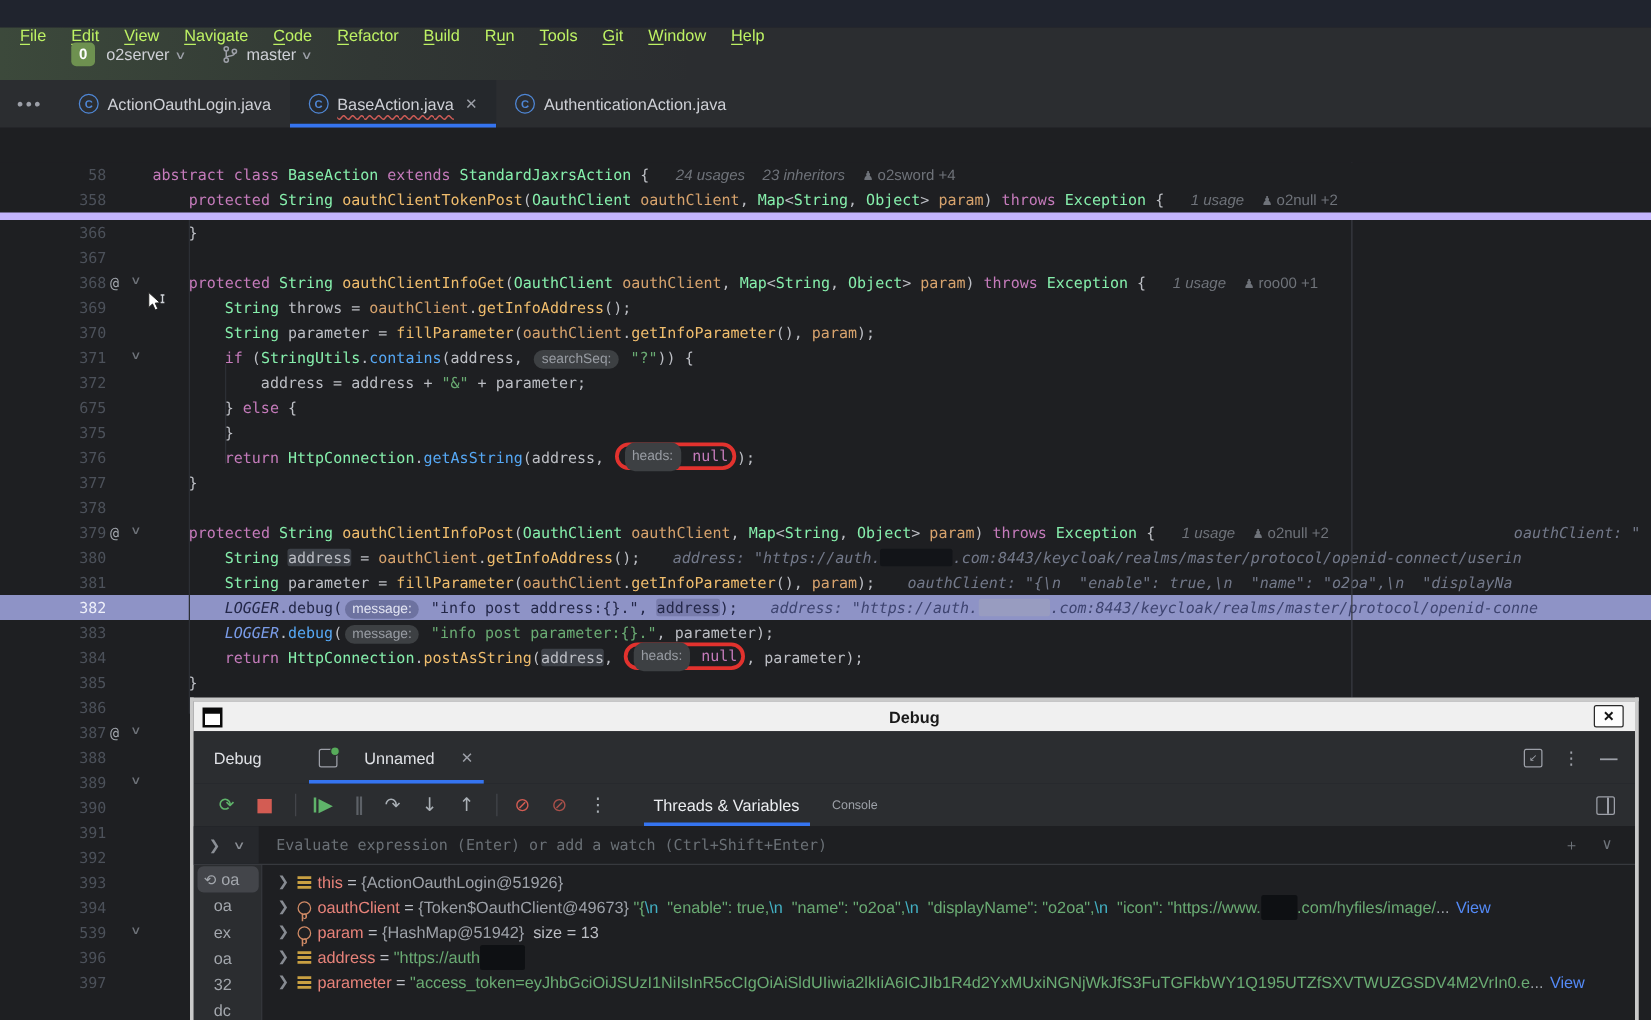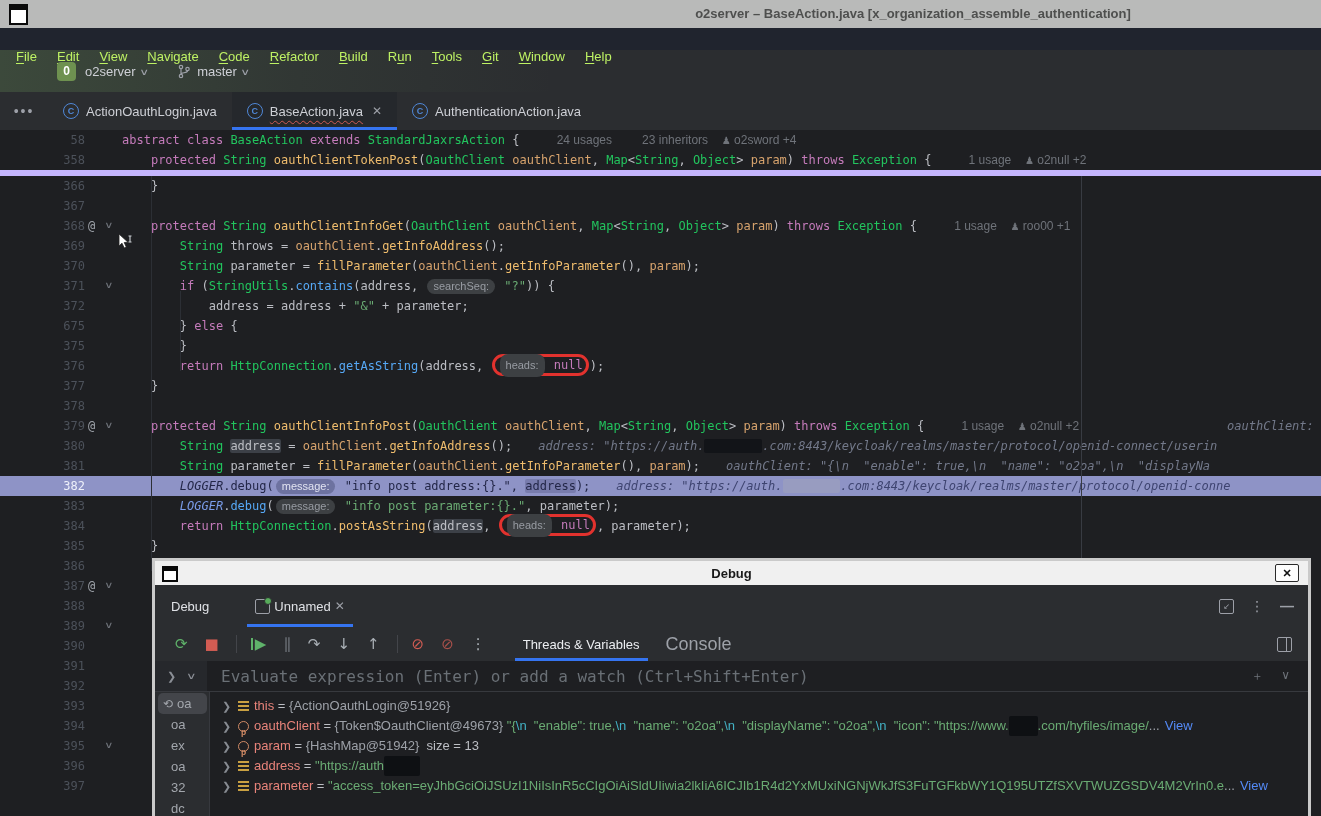--- a/index.html
+++ b/index.html
@@ -42,25 +42,25 @@
   .editor{position:absolute;top:130px;left:0;right:0;bottom:0;background:#1e1f22;
           font-family:"DejaVu Sans Mono","Liberation Mono",monospace;font-size:12px;}
   .sticky{border-bottom:6px solid #c4b5fd;position:relative;z-index:2;background:#1e1f22;}
   .code-line{height:20px;line-height:20px;display:flex;white-space:pre;}
   .gut{width:122px;flex:none;position:relative;color:#4c515a;font-size:12px;}
   .gut .ln{position:absolute;right:37px;}
   .gut .at{position:absolute;left:88px;color:#9fa4ab;}
   .gut .chev{position:absolute;left:106px;top:-1px;color:#6f737a;font-size:9px;transform:scaleX(1.5);}
   .code{flex:1;color:#bcbec4;}
   .tk{white-space:pre;}
-  .c-kw{color:#c57bbb;} .c-cls{color:#22c55e;} .c-mth{color:#f0bd6d;} .c-call{color:#56a8f5;}
+  .c-kw{color:#c57bbb;} .c-cls{color:#86efac;} .c-mth{color:#f0bd6d;} .c-call{color:#56a8f5;}
   .c-par{color:#d7a36d;} .c-id{color:#bcbec4;} .c-str{color:#6aab73;} .c-log{color:#7a9ce8;font-style:italic;}
   .c-hl{background:#3c4047;border-radius:2px;}
   .c-hint,.c-hintj{font-family:"Liberation Sans",sans-serif;font-size:12px;color:#6f737a;}
-  .c-hint{margin-left:30px;} .c-hintj{margin-left:3px;}
+  .c-hint{margin-left:14px;font-style:italic;} .c-hintj{margin-left:3px;}
   .c-per{font-size:10px;color:#6f737a;margin-left:14px;font-family:"DejaVu Sans",sans-serif;}
   .c-chip,.c-chipx{font-family:"Liberation Sans",sans-serif;font-size:11px;border-radius:8px;padding:1px 6px 2px;margin:0 2px;}
   .c-chip{background:#3d4043;color:#989ca3;}
   .c-chipx{background:#6d72a0;color:#e2e4f2;}
   .c-dbg,.c-dbgm{color:#73798a;font-style:italic;}
   .c-dbgm{margin-left:26px;}
   .c-censor{background:#121418;border-radius:2px;color:transparent;}
   .c-censorl{background:#989cc0;border-radius:2px;color:transparent;}
   .c-gap{display:inline-block;}
   .redbox{display:inline-flex;align-items:center;height:22px;margin:-2px 1px 0;vertical-align:top;
@@ -79,47 +79,47 @@
   
   .dbgwin{position:absolute;left:152px;top:558px;width:1159px;height:260px;box-sizing:border-box;
           border:3px solid #cacaca;border-bottom:none;background:#1e1f22;z-index:10;}
   .dbgtitle{height:24px;background:#f0f0f0;position:relative;display:flex;align-items:center;justify-content:center;
             font-weight:bold;font-size:13px;color:#1a1a1a;}
   .dbgtitle .winicon2{position:absolute;left:7px;top:5px;width:12px;height:9px;background:#fff;border:2px solid #0a0a0a;border-top:5px solid #0a0a0a;}
   .dbgclose{position:absolute;right:9px;top:3px;width:22px;height:16px;border:1.5px solid #2a2a2a;background:#fdfdfd;
             display:grid;place-items:center;font-size:11px;font-weight:bold;color:#111;border-radius:2px;}
   .dbghead{height:42px;background:#2b2d30;display:flex;align-items:center;padding:0 16px;position:relative;}
   .dbghead .dlabel{color:#dfe1e5;font-size:13px;}
-  .dtab{height:42px;display:flex;align-items:center;gap:4px;margin-left:38px;padding:0 8px;box-shadow:inset 0 -3px 0 #3574f0;}
+  .dtab{height:42px;display:flex;align-items:center;gap:21px;margin-left:38px;padding:0 8px;box-shadow:inset 0 -3px 0 #3574f0;}
   .dtab-ic{width:13px;height:13px;border:1px solid #9da0a8;border-radius:2px;position:relative;}
   .dtab-ic .dot{position:absolute;right:-3px;top:-3px;width:6px;height:6px;border-radius:50%;background:#57ab5a;border:1px solid #2b2d30;}
   .dtab .lbl{color:#dfe1e5;font-size:13px;}
   .dtab .close{color:#9da0a8;font-size:12px;}
   .dhead-right{position:absolute;right:14px;top:0;height:42px;display:flex;align-items:center;gap:16px;color:#9da0a8;}
   .dockic{width:13px;height:13px;border:1px solid #9da0a8;border-radius:2px;display:grid;place-items:center;font-size:8px;color:#9da0a8;}
   .kebab{font-size:14px;} .minim{font-size:14px;font-weight:bold;}
 
   .dbgbar{height:34px;background:#2b2d30;display:flex;align-items:center;padding-left:20px;position:relative;}
   .dbgbar .ic{font-size:15px;margin-right:17px;font-family:"DejaVu Sans",sans-serif;}
   .ic-rerun{color:#5fb36a;} .ic-stop{color:#d35c53;font-size:13px;}
   .ic-resume{color:#5fb36a;border-left:2px solid #5fb36a;padding-left:2px;font-size:12px;line-height:12px;}
   .ic-pause{color:#5d6167;font-weight:bold;}
   .ic-step{color:#aab0b6;} .ic-bp{color:#d35c53;} .ic-mute{opacity:.75;} .ic-more{color:#aab0b6;}
   .bar-div{width:1px;height:18px;background:#43454a;margin:0 14px 0 0;}
   .dtv{margin-left:12px;height:34px;display:flex;align-items:center;padding:0 8px;color:#eceef1;font-size:13px;
        box-shadow:inset 0 -3px 0 #3574f0;}
-  .dcons{margin-left:18px;color:#9da1a8;font-size:18px;}
+  .dcons{margin-left:18px;color:#9da1a8;font-size:10px;}
   .layoutic{position:absolute;right:16px;width:13px;height:13px;border:1px solid #9da0a8;border-radius:2px;
             background:linear-gradient(90deg,transparent 8px,#9da0a8 8px 9px,transparent 9px);}
 
   .dbgeval{height:30px;display:flex;align-items:center;border-bottom:1px solid #37393e;background:#1e1f22;position:relative;}
   .evleft{width:52px;height:100%;background:#26282c;display:flex;align-items:center;justify-content:space-evenly;
           color:#8b8f96;font-size:11px;}
   .evleft .vv{font-size:9px;transform:scaleX(1.6);}
-  .evph{margin-left:14px;font-family:"DejaVu Sans Mono",monospace;font-size:16px;color:#6a7076;}
+  .evph{margin-left:14px;font-family:"DejaVu Sans Mono",monospace;font-size:12px;color:#6a7076;}
   .evright{position:absolute;right:18px;display:flex;gap:18px;color:#6f747b;font-size:12px;}
 
   .dbgbody{display:flex;height:126px;}
   .frames{width:54px;background:#2b2d30;border-right:1px solid #37393e;flex:none;padding-top:1px;overflow:hidden;}
   .frow{height:21px;line-height:21px;color:#a3a7ad;font-size:13px;padding-left:16px;white-space:nowrap;}
   .frow.sel{background:#43454a;border-radius:5px;margin:0 2px 0 3px;padding-left:5px;}
   .frow .undo{color:#a3a7ad;font-size:12px;margin-right:4px;}
   .vars{flex:1;overflow:hidden;padding-top:4px;background:#1e1f22;}
   .vrow{height:20px;line-height:20px;display:flex;align-items:center;padding-left:12px;font-size:13px;white-space:pre;}
   .vchev{color:#878b92;font-size:11px;width:16px;flex:none;}
@@ -130,24 +130,20 @@
   .vname{color:#e8837a;}
   .veq{color:#bcbec4;}
   .v-obj{color:#9da1a8;} .v-str{color:#6aab73;} .v-esc{color:#43b1c4;} .v-plain{color:#bcbec4;}
   .v-dots{color:#9da1a8;} .v-link{color:#548af7;margin-left:5px;} .v-censor{background:#0e1013;border-radius:2px;color:transparent;}
 </style>
 </head>
 <body>
 
 <div class="stage">
 
-  <div class="titlebar">
-    <span class="winicon"></span>
-    <span class="titletext">o2server – BaseAction.java [x_organization_assemble_authentication]</span>
-  </div>
 
   <div class="menubar">
       <span class="mi"><span class="mn">F</span><span>ile</span></span>
       <span class="mi"><span class="mn">E</span><span>dit</span></span>
       <span class="mi"><span class="mn">V</span><span>iew</span></span>
       <span class="mi"><span class="mn">N</span><span>avigate</span></span>
       <span class="mi"><span class="mn">C</span><span>ode</span></span>
       <span class="mi"><span class="mn">R</span><span>efactor</span></span>
       <span class="mi"><span class="mn">B</span><span>uild</span></span>
       <span class="mi"><span>R</span><span class="mn">u</span><span>n</span></span>
@@ -217,21 +213,21 @@
         <div class="code-line"><span class="gut"><span class="ln">385</span></span><span class="code"><span class="tk c-id">    }</span></span></div>
         <div class="code-line"><span class="gut"><span class="ln">386</span></span><span class="code"></span></div>
         <div class="code-line"><span class="gut"><span class="ln">387</span><span class="at">@</span><span class="chev">∨</span></span><span class="code"></span></div>
         <div class="code-line"><span class="gut"><span class="ln">388</span></span><span class="code"></span></div>
         <div class="code-line"><span class="gut"><span class="ln">389</span><span class="chev">∨</span></span><span class="code"></span></div>
         <div class="code-line"><span class="gut"><span class="ln">390</span></span><span class="code"></span></div>
         <div class="code-line"><span class="gut"><span class="ln">391</span></span><span class="code"></span></div>
         <div class="code-line"><span class="gut"><span class="ln">392</span></span><span class="code"></span></div>
         <div class="code-line"><span class="gut"><span class="ln">393</span></span><span class="code"></span></div>
         <div class="code-line"><span class="gut"><span class="ln">394</span></span><span class="code"></span></div>
-        <div class="code-line"><span class="gut"><span class="ln">395</span><span class="chev">∨</span></span><span class="code"></span></div>
+        <div class="code-line"><span class="gut"><span class="ln">539</span><span class="chev">∨</span></span><span class="code"></span></div>
         <div class="code-line"><span class="gut"><span class="ln">396</span></span><span class="code"></span></div>
         <div class="code-line"><span class="gut"><span class="ln">397</span></span><span class="code"></span></div>
       </div>
     <div class="marginguide"></div>
     <div class="vguide" style="left:151px;top:41px;height:400px;"></div>
     <div class="vguide" style="left:180px;top:161px;height:80px;"></div>
     <svg class="mousecur" width="16" height="18">
       <path d="M2,1 L2,13 L5,10.2 L7.2,15 L9.3,14 L7.2,9.5 L11,9.2 Z" fill="#fff" stroke="#222" stroke-width="0.8"></path>
       <path d="M11.5,3 h3 M13,3 v6 M11.5,9 h3" stroke="#cfd2d8" stroke-width="1.1" fill="none"></path>
     </svg>

